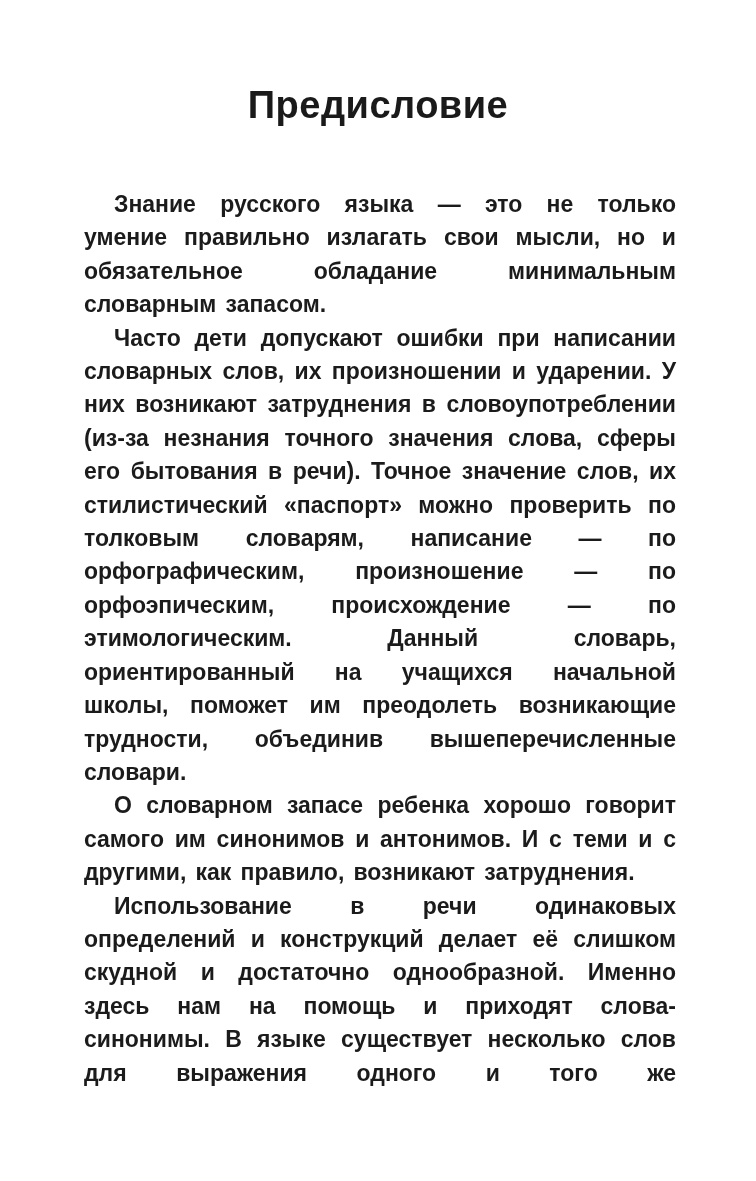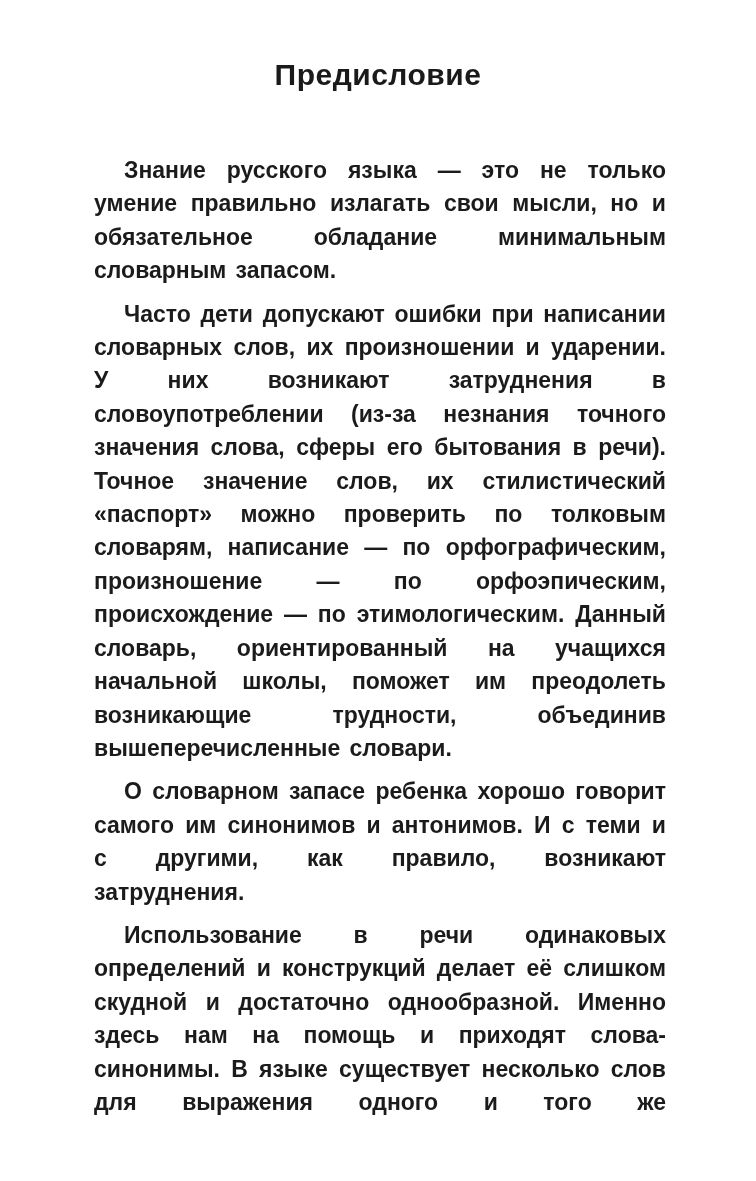--- a/index.html
+++ b/index.html
@@ -15,40 +15,40 @@
   }
   .page {
     position: relative;
     width: 756px;
     height: 1181px;
     background: #ffffff;
     box-sizing: border-box;
   }
   .page-title {
     margin: 0;
-    padding-top: 60px;
+    padding-top: 86px;
     text-align: center;
-    font-size: 30px;
+    font-size: 38px;
     line-height: 1;
     font-weight: bold;
     letter-spacing: 0.5px;
     color: #1a1a1a;
   }
   .body-text {
     margin: 64px 80px 0 84px;
     width: 592px;
     color: #1b1b1b;
     font-size: 23px;
     line-height: 33.4px;
     font-weight: bold;
     text-align: justify;
     word-spacing: 0.12em;
   }
   .body-text p {
-    margin: 10px;
+    margin: 0;
     padding: 0;
     text-indent: 30px;
   }
   .body-text p.continues {
     
     text-align-last: justify;
   }
 </style>
 </head>
 <body>

